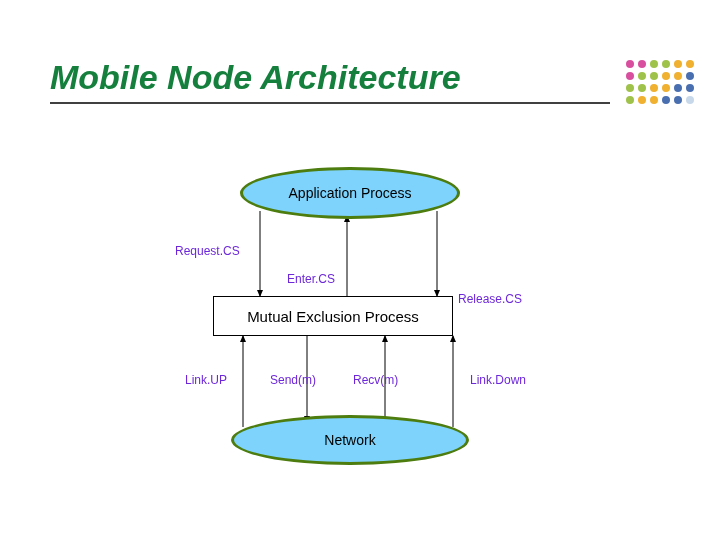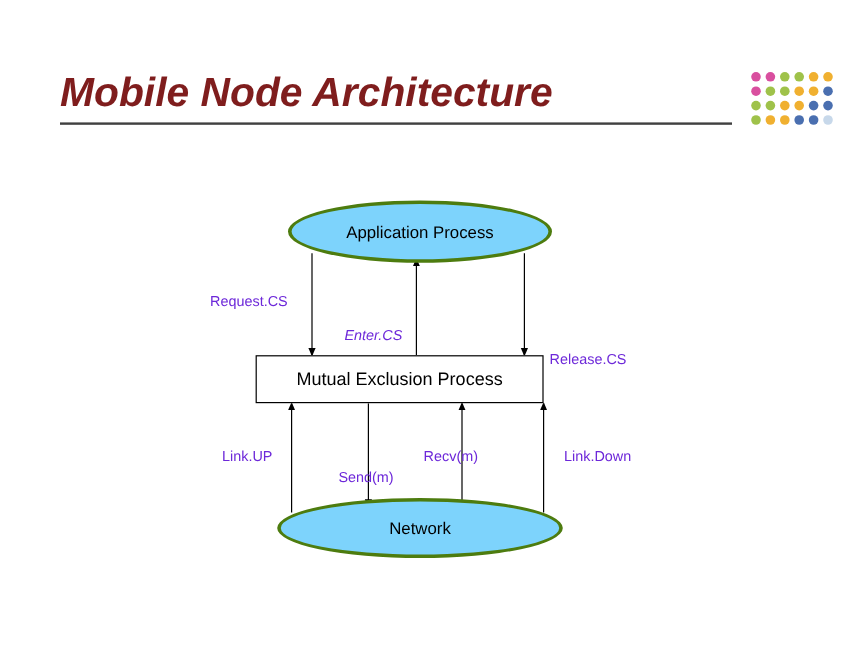--- a/index.html
+++ b/index.html
@@ -13,21 +13,21 @@
     overflow: hidden;
   }
   .title {
     position: absolute;
     left: 50px;
     top: 58px;
     font-family: Arial, Helvetica, sans-serif;
     font-weight: bold;
     font-style: italic;
     font-size: 34px;
-    color: #7f1d1d;
+    color: #15803d;
   }
   .title-underline {
     position: absolute;
     left: 50px;
     top: 102px;
     width: 560px;
     height: 2px;
     background: #404040;
   }
   .dots {
@@ -130,19 +130,19 @@
   <line x1="453" y1="427" x2="453" y2="336" stroke="#000" stroke-width="1" marker-end="url(#arrowhead)"></line>
 </svg>
 
 <div class="ellipse" style="left:240px; top:167px; width:220px; height:52px;">Application Process</div>
 
 <div class="rect" style="left:213px; top:296px; width:240px; height:40px;">Mutual Exclusion Process</div>
 
 <div class="ellipse" style="left:231px; top:415px; width:238px; height:50px;">Network</div>
 
 <div class="label" style="left:175px; top:244px;">Request.CS</div>
-<div class="label" style="left:287px; top:272px;font-style:italic;">Enter.CS</div>
+<div class="label" style="left:287px; top:272px;">Enter.CS</div>
 <div class="label" style="left:458px; top:244px;margin-top:48px;">Release.CS</div>
 
 <div class="label" style="left:185px; top:373px;">Link.UP</div>
-<div class="label" style="left:270px; top:391px;margin-left:12px;">Send(m)</div>
+<div class="label" style="left:270px; top:373px;">Send(m)</div>
 <div class="label" style="left:353px; top:373px;text-align:right;">Recv(m)</div>
 <div class="label" style="left:470px; top:373px;">Link.Down</div>
 
 </body></html>

